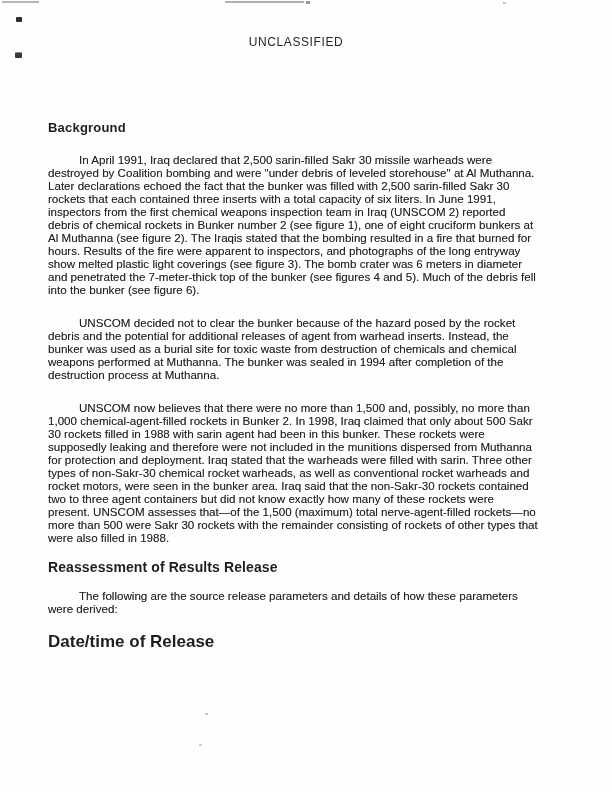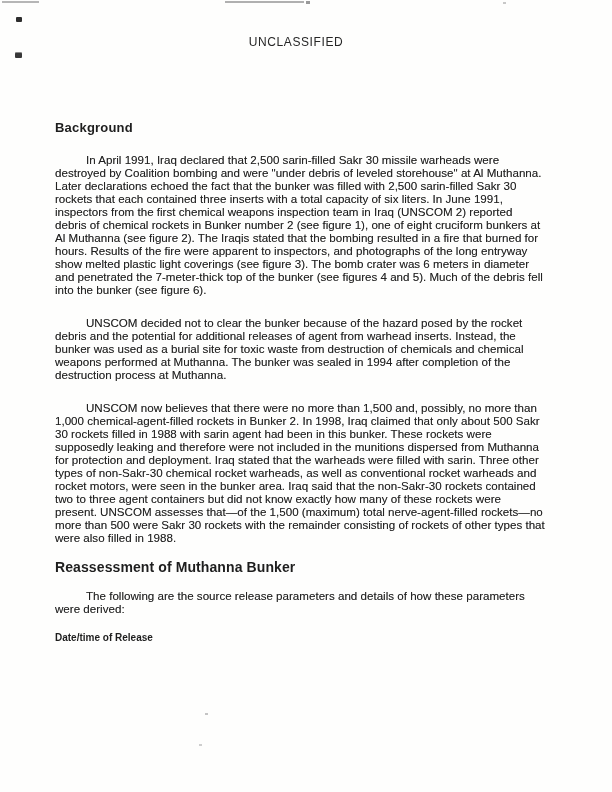--- a/index.html
+++ b/index.html
@@ -35,39 +35,39 @@
     left: 0;
     width: 592px;           
     text-align: center;
     font-size: 12px;
     letter-spacing: 0.6px;
     color: #262626;
   }
 
   .content {
     position: absolute;
-    left: 55px;
+    left: 48px;
     top: 120px;
     width: 491px;
   }
   .content h1 {
     margin: 0 0 18px 0;
     font-size: 13px;
     font-weight: bold;
     letter-spacing: 0.2px;
   }
   .content h2 {
     margin: 15px 0 0 0;
     font-size: 14px;
     font-weight: bold;
     letter-spacing: 0.1px;
   }
   .content h3 {
     margin: 17px 0 0 0;
-    font-size: 10px;
+    font-size: 17px;
     font-weight: bold;
   }
   .content p {
     margin: 0;
     font-size: 11.6px;
     line-height: 13px;
     text-indent: 31px;
     text-align: left;
     color: #222222;
     text-shadow: 0 0 0.3px rgba(0,0,0,0.35); 
@@ -96,20 +96,20 @@
 
     <h1>Background</h1>
 
     <p>In April 1991, Iraq declared that 2,500 sarin-filled Sakr 30 missile warheads were destroyed by Coalition bombing and were "under debris of leveled storehouse" at Al Muthanna. Later declarations echoed the fact that the bunker was filled with 2,500 sarin-filled Sakr 30 rockets that each contained three inserts with a total capacity of six liters.  In June 1991, inspectors from the first chemical weapons inspection team in Iraq (UNSCOM 2) reported debris of chemical rockets in Bunker number 2 (see figure 1), one of eight cruciform bunkers at Al Muthanna (see figure 2). The Iraqis stated that the bombing resulted in a fire that burned for hours.  Results of the fire were apparent to inspectors, and photographs of the long entryway show melted plastic light coverings (see figure 3).  The bomb crater was 6 meters in diameter and penetrated the 7-meter-thick top of the bunker (see figures 4 and 5).  Much of the debris fell into the bunker (see figure 6).</p>
 
     <p>UNSCOM decided not to clear the bunker because of the hazard posed by the rocket debris and the potential for additional releases of agent from warhead inserts.  Instead, the bunker was used as a burial site for toxic waste from destruction of chemicals and chemical weapons performed at Muthanna.  The bunker was sealed in 1994 after completion of the destruction process at Muthanna.</p>
 
     <p>UNSCOM now believes that there were no more than 1,500 and, possibly, no more than 1,000 chemical-agent-filled rockets in Bunker 2.  In 1998, Iraq claimed that only about 500 Sakr 30 rockets filled in 1988 with sarin agent had been in this bunker.  These rockets were supposedly leaking and therefore were not included in the munitions dispersed from Muthanna for protection and deployment.  Iraq stated that the warheads were filled with sarin.  Three other types of non-Sakr-30 chemical rocket warheads, as well as conventional rocket warheads and rocket motors, were seen in the bunker area.  Iraq said that the non-Sakr-30 rockets contained two to three agent containers but did not know exactly how many of these rockets were present. UNSCOM assesses that—of the 1,500 (maximum) total nerve-agent-filled rockets—no more than 500 were Sakr 30 rockets with the remainder consisting of rockets of other types that were also filled in 1988.</p>
 
 
-    <h2>Reassessment of Muthanna Bunker</h2>
+    <h2>Reassessment of Results Release</h2>
 
     <p class="after-heading">The following are the source release parameters and details of how these parameters were derived:</p>
 
     <h3>Date/time of Release</h3>
 
   </main>
 </div>
 
 </body></html>

